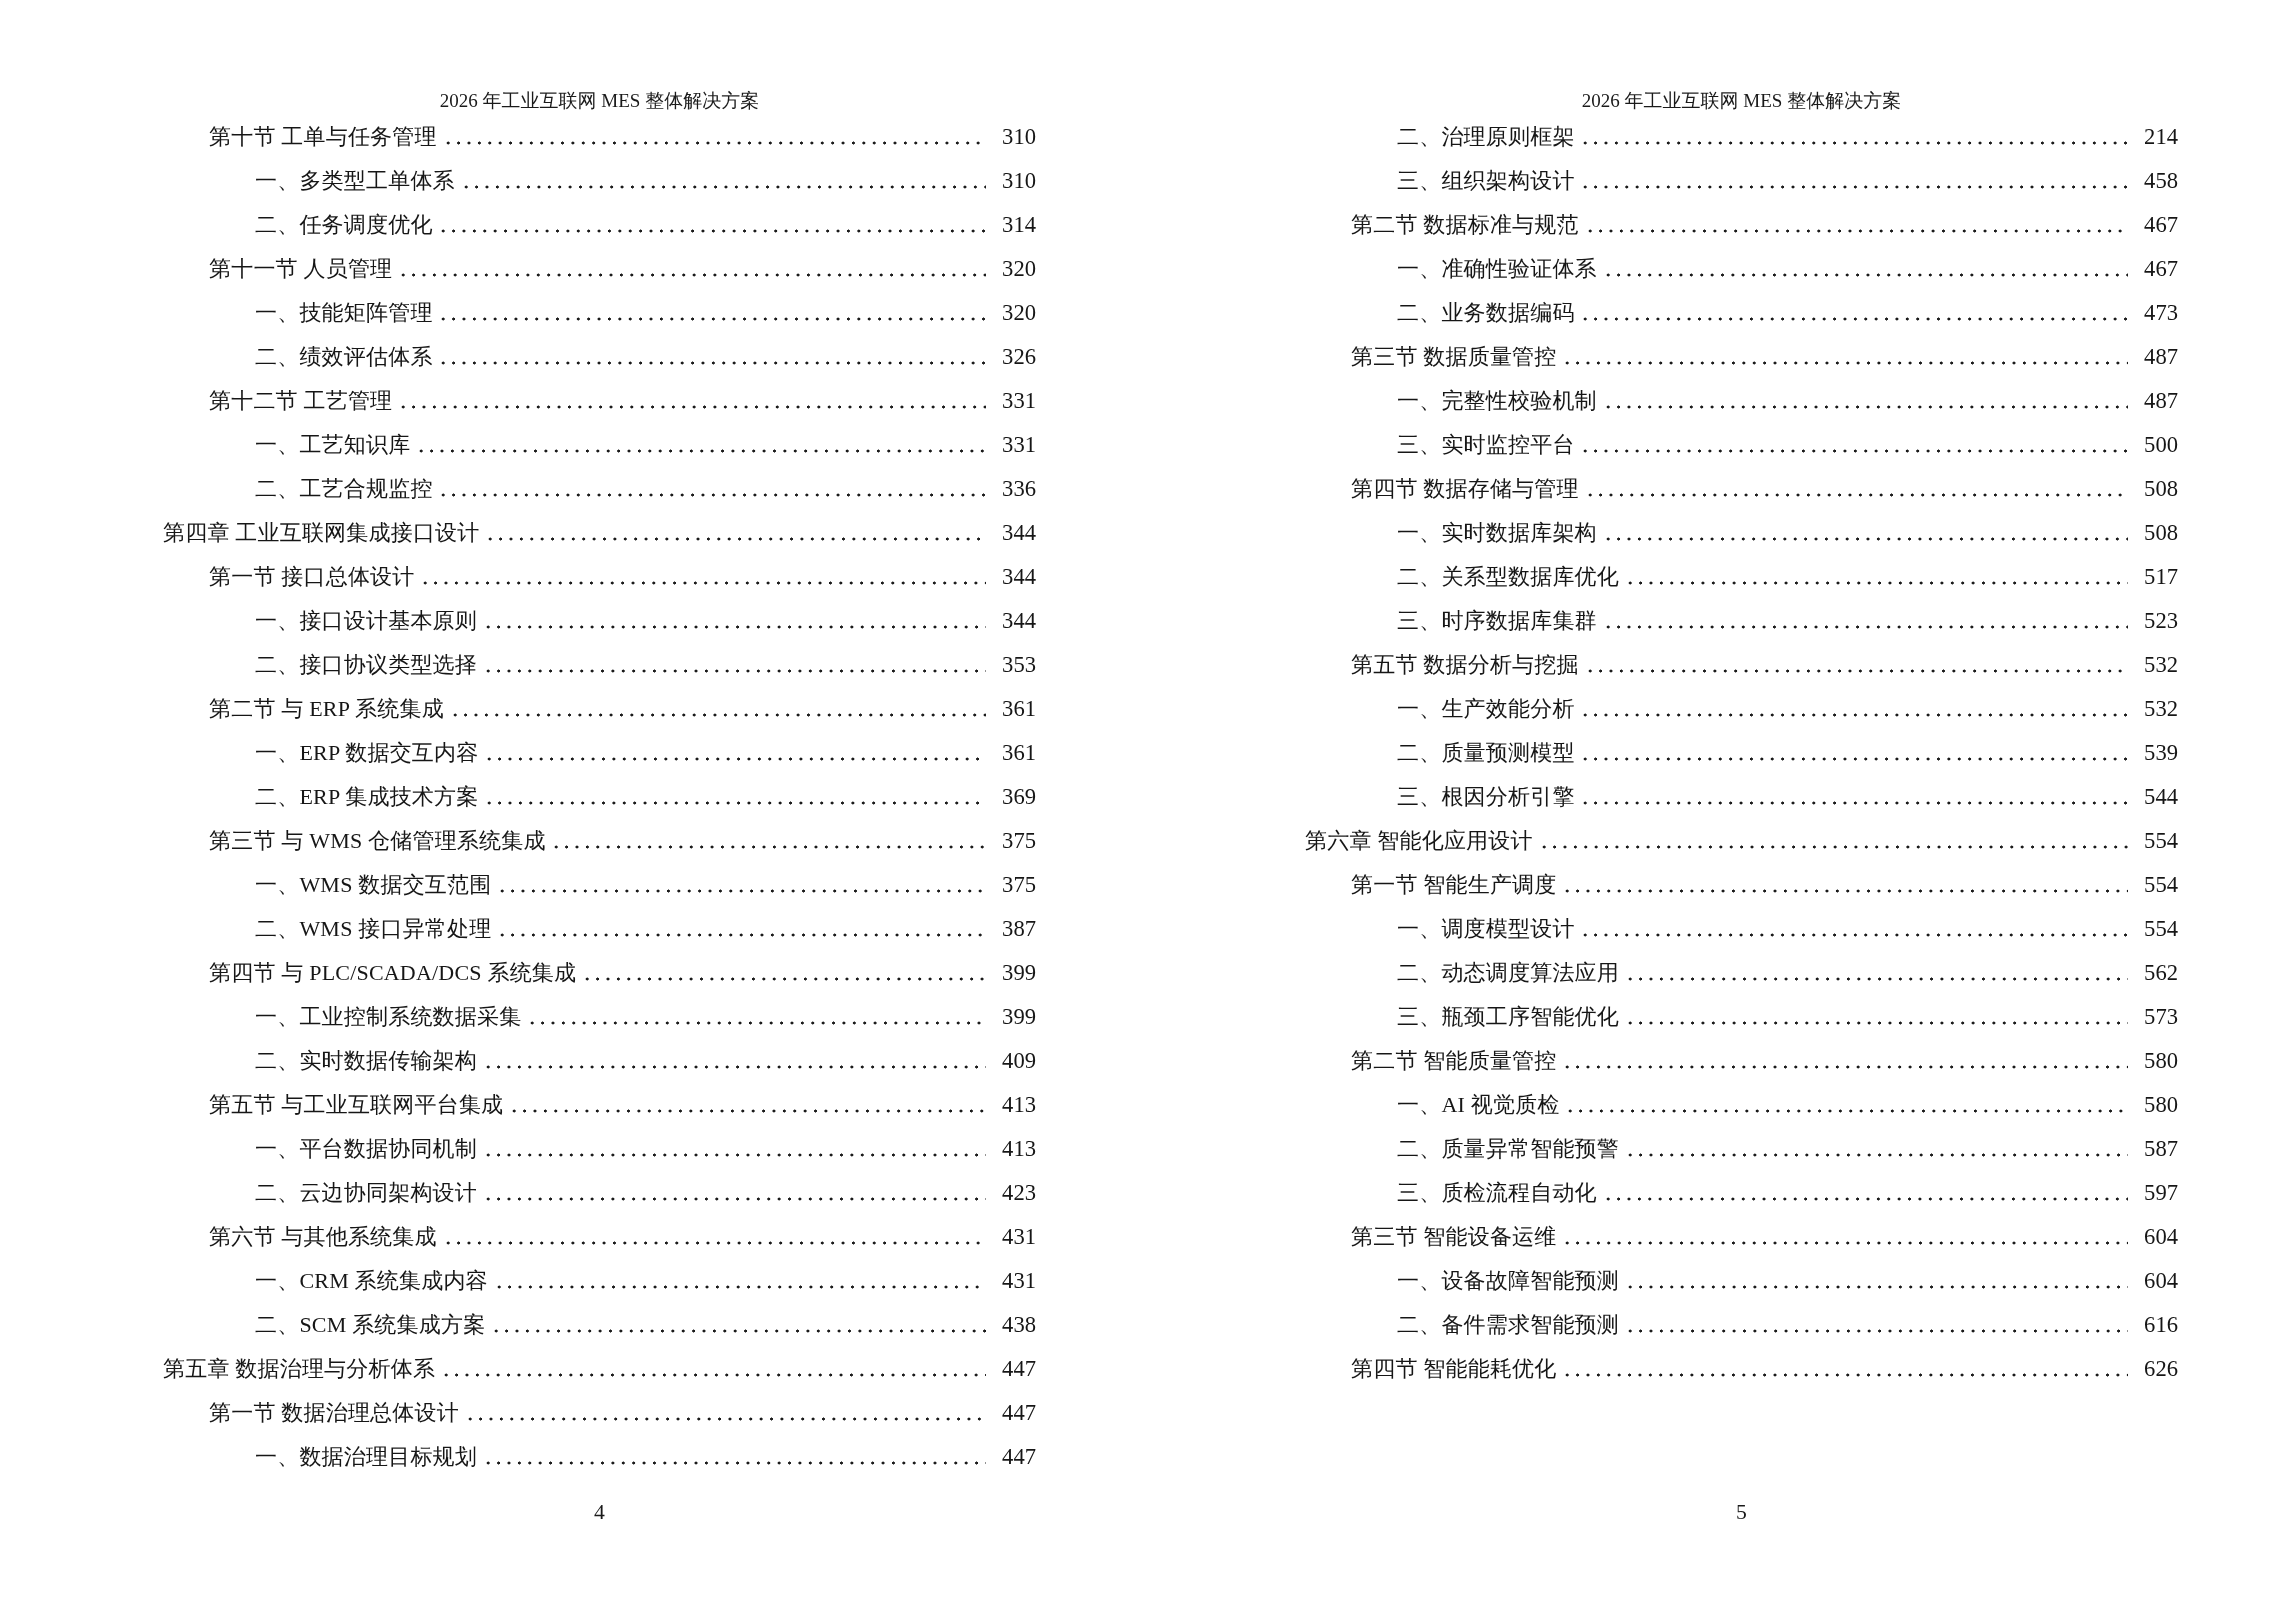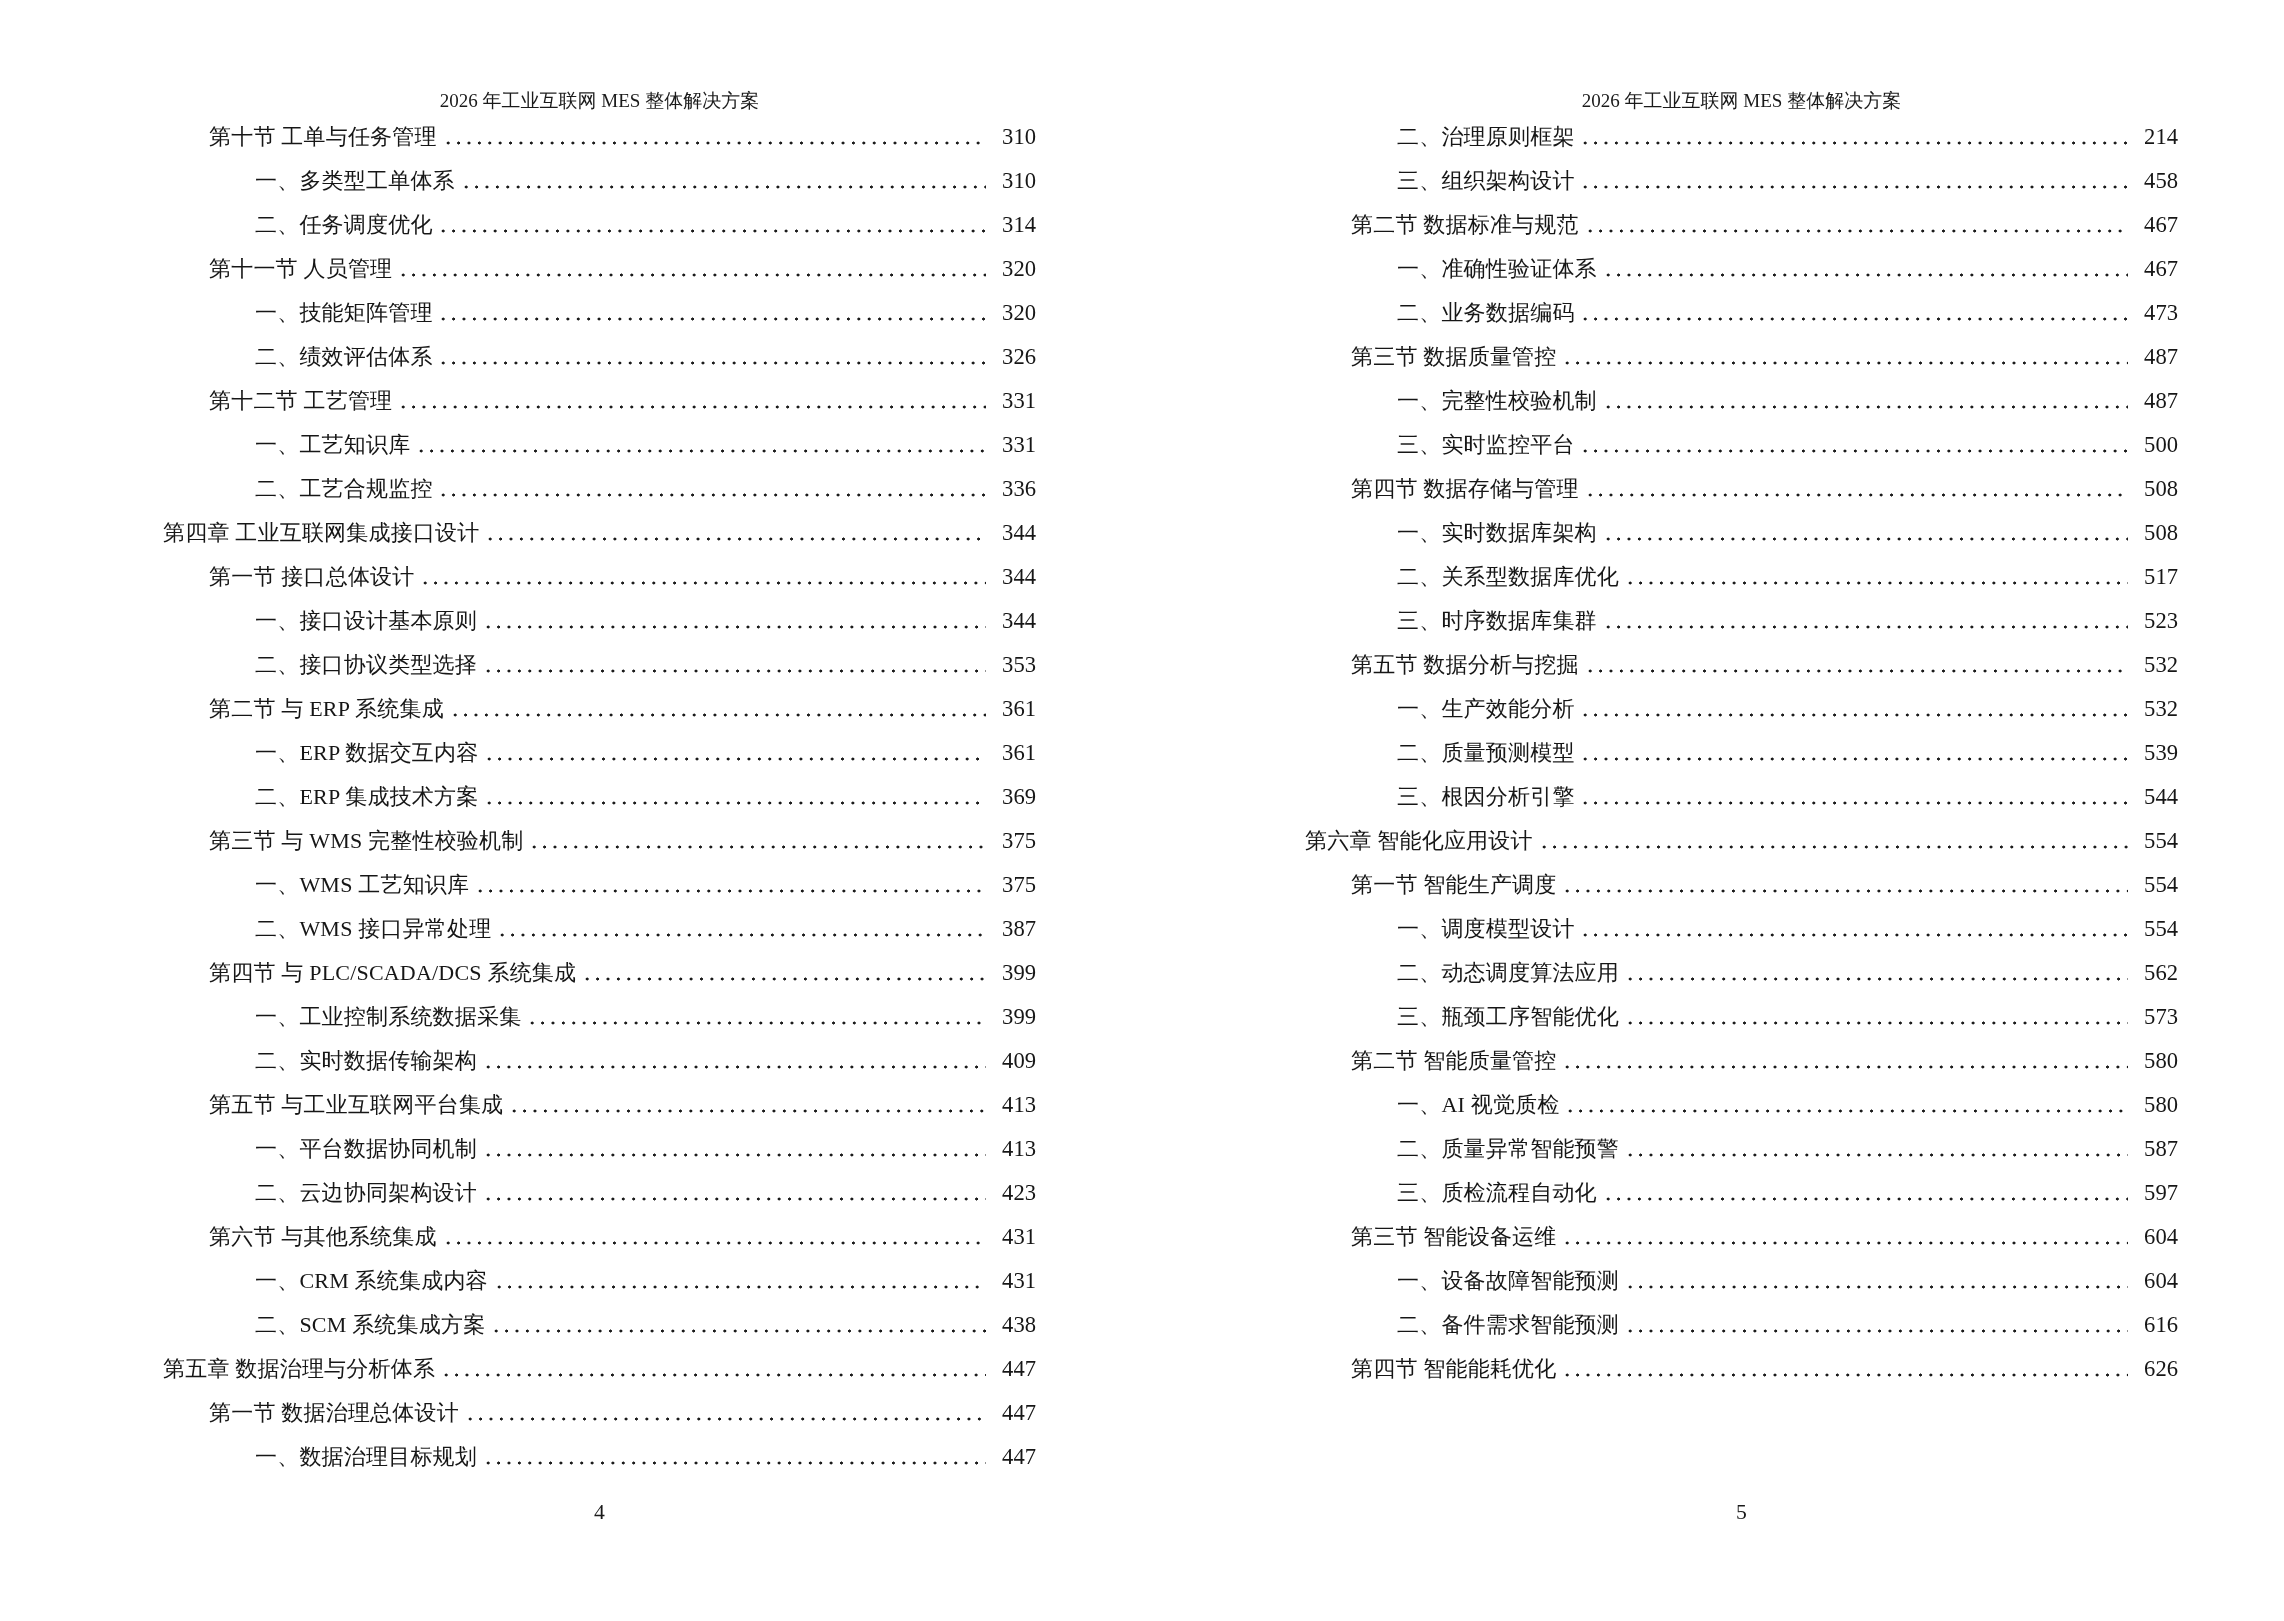--- a/index.html
+++ b/index.html
@@ -167,26 +167,26 @@
     <span class="entry-text">一、ERP 数据交互内容</span>
     <span class="leader"></span>
     <span class="page-num">361</span>
   </div>
         <div class="toc-row lvl3">
     <span class="entry-text">二、ERP 集成技术方案</span>
     <span class="leader"></span>
     <span class="page-num">369</span>
   </div>
         <div class="toc-row lvl2">
-    <span class="entry-text">第三节 与 WMS 完整性校验机制</span>
+    <span class="entry-text">第三节 与 WMS 仓储管理系统集成</span>
     <span class="leader"></span>
     <span class="page-num">375</span>
   </div>
         <div class="toc-row lvl3">
-    <span class="entry-text">一、WMS 工艺知识库</span>
+    <span class="entry-text">一、WMS 数据交互范围</span>
     <span class="leader"></span>
     <span class="page-num">375</span>
   </div>
         <div class="toc-row lvl3">
     <span class="entry-text">二、WMS 接口异常处理</span>
     <span class="leader"></span>
     <span class="page-num">387</span>
   </div>
         <div class="toc-row lvl2">
     <span class="entry-text">第四节 与 PLC/SCADA/DCS 系统集成</span>

